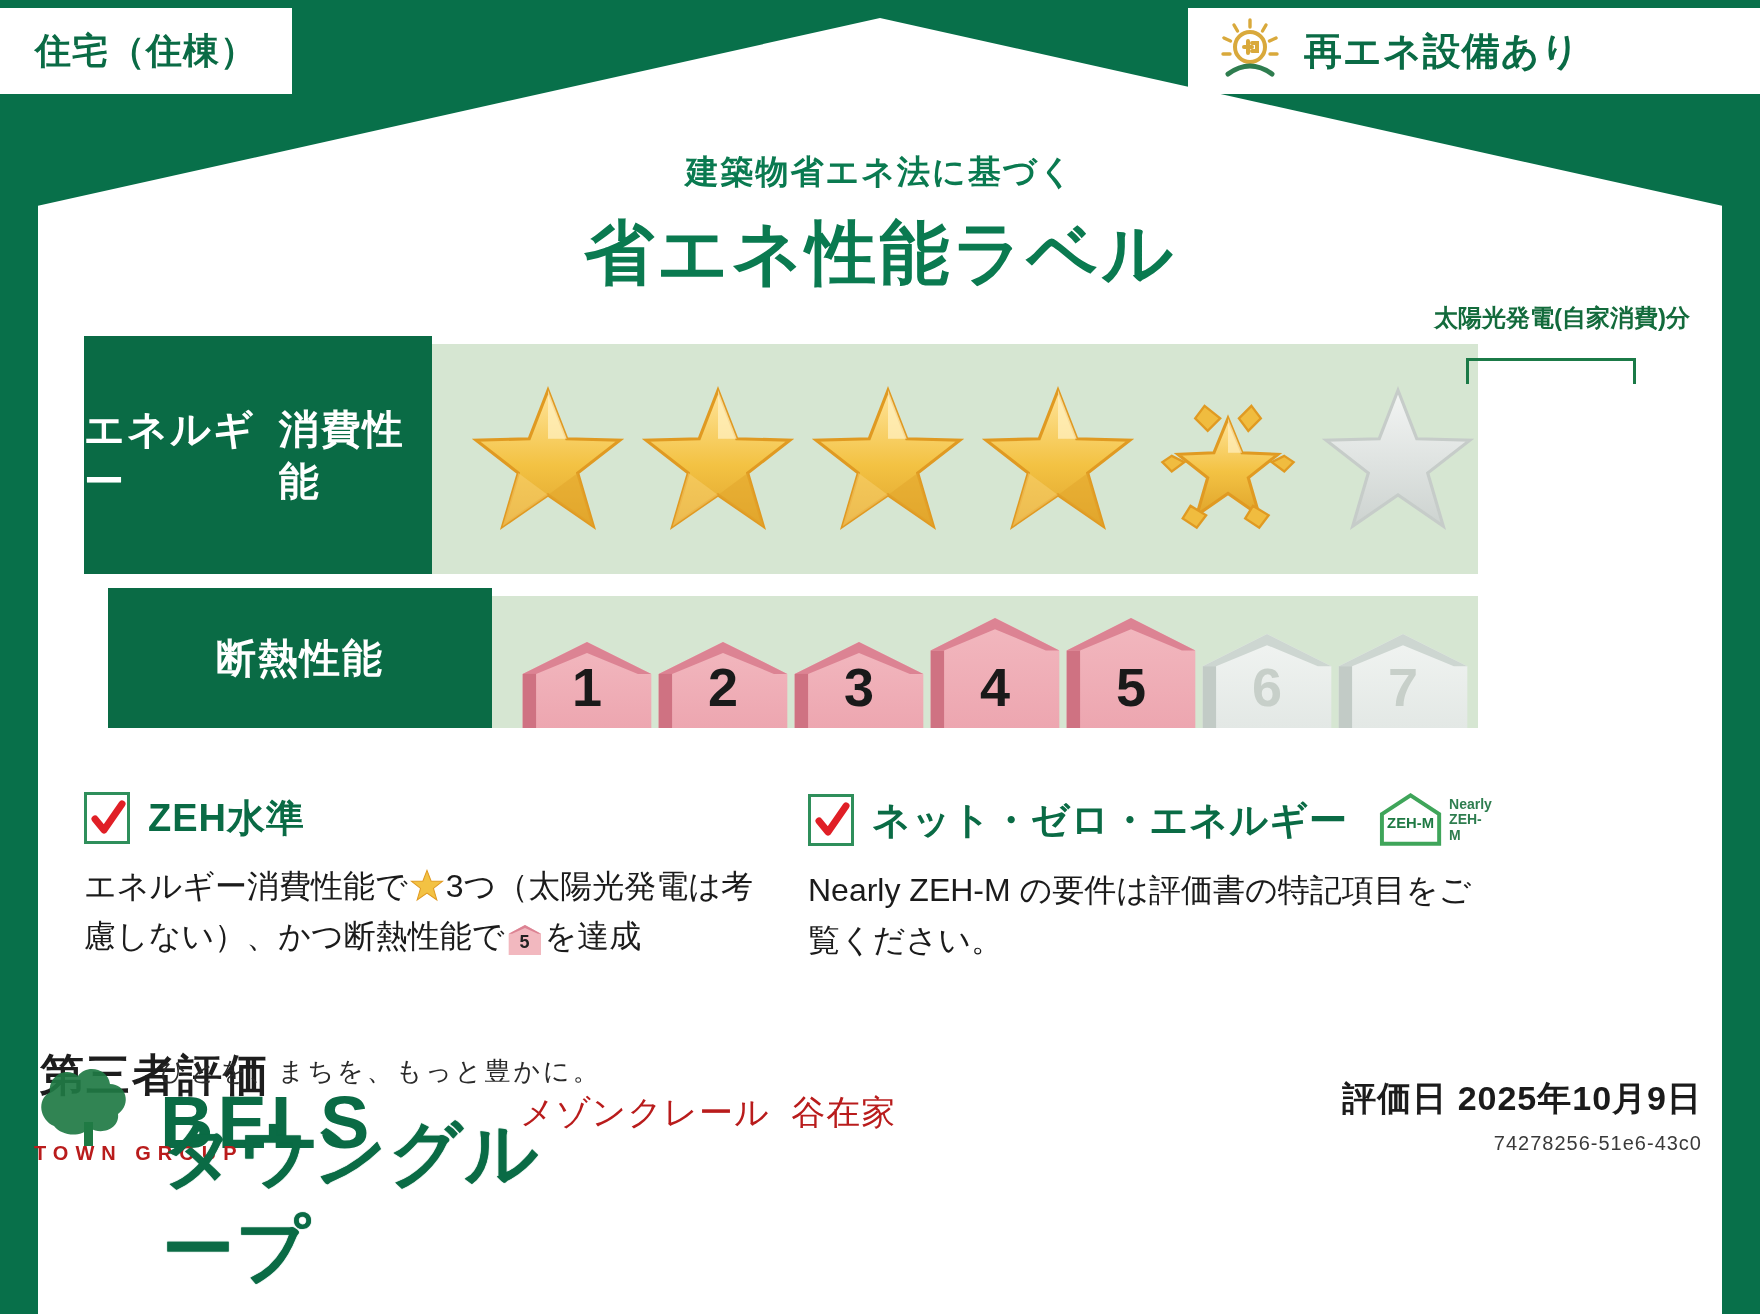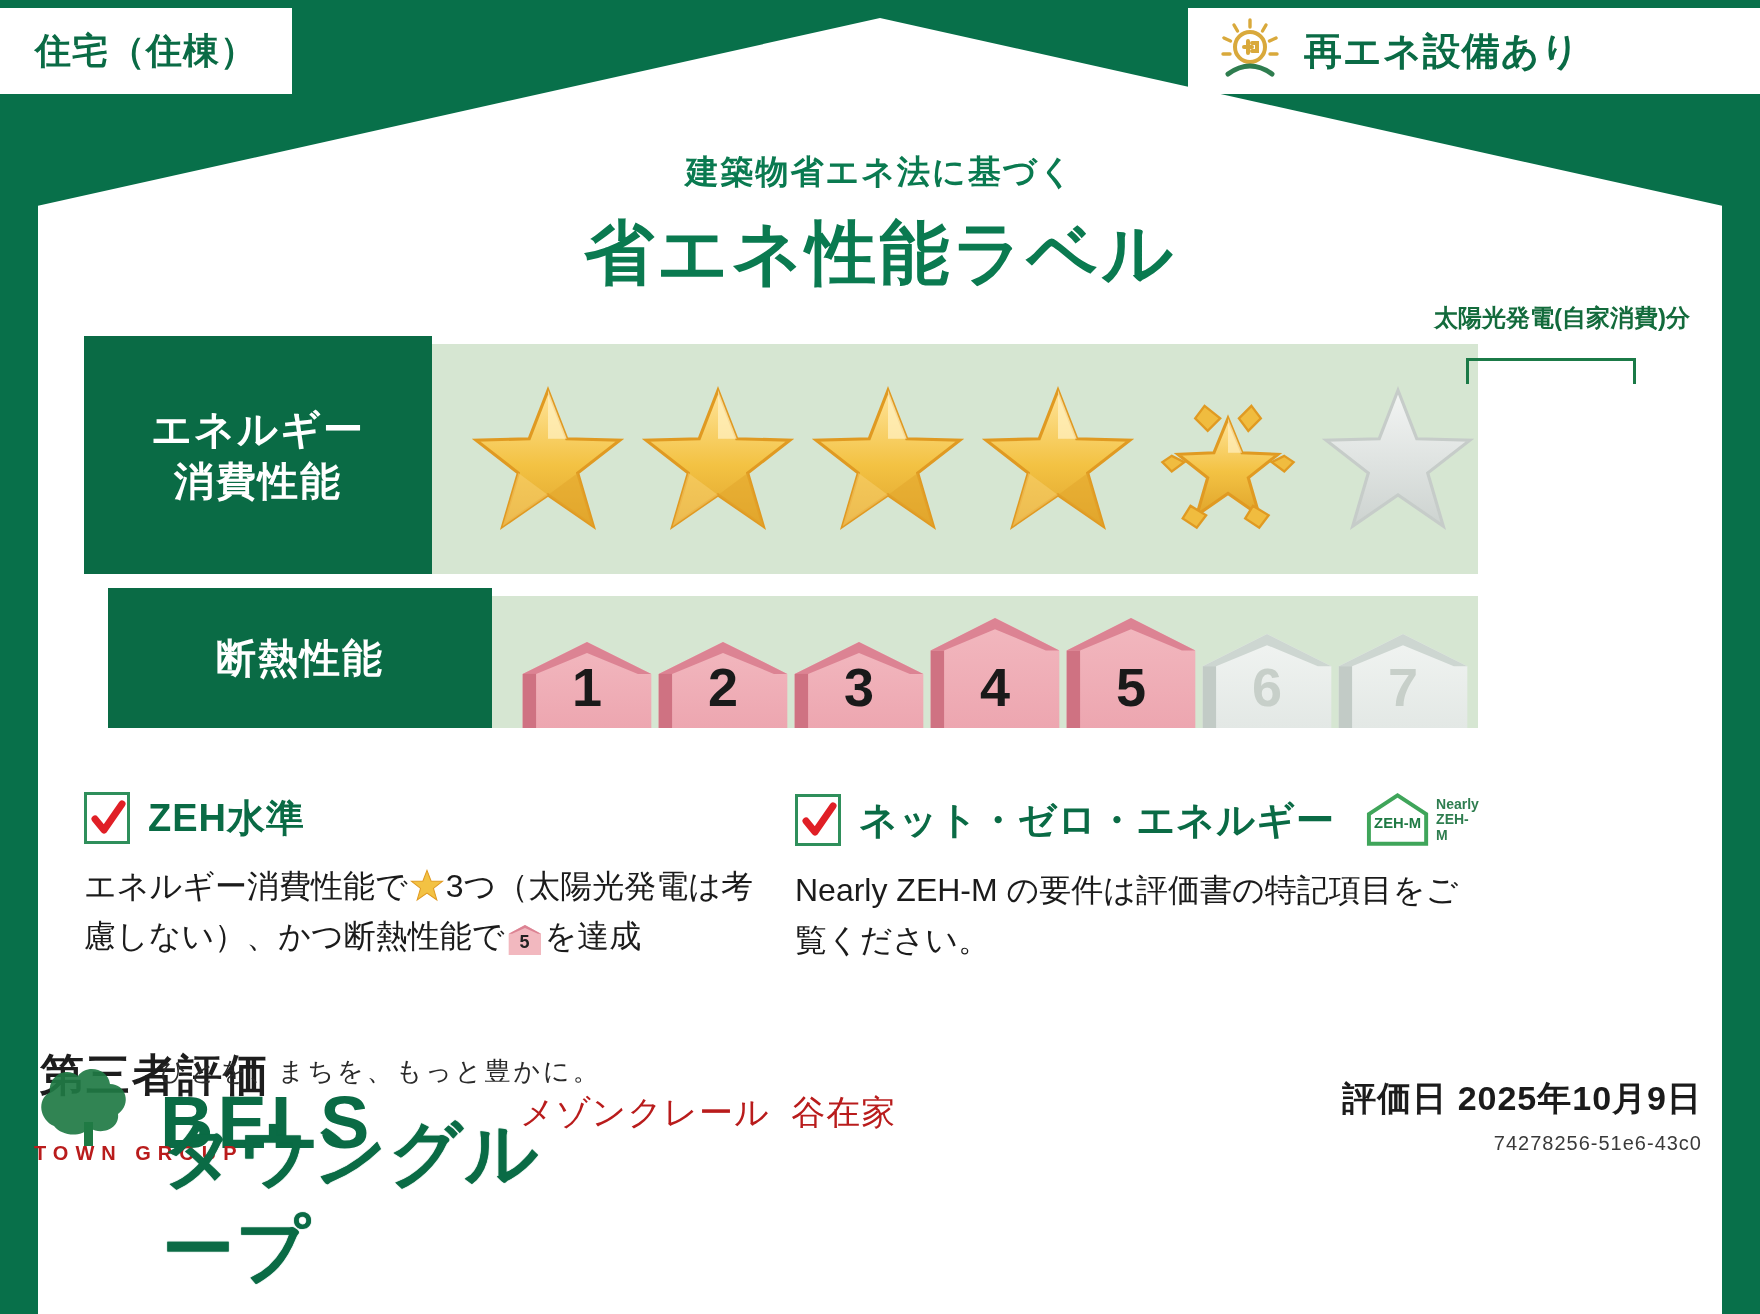--- a/index.html
+++ b/index.html
@@ -63,21 +63,21 @@
     color: #0a7a50; font-size: 70px; font-weight: 800; letter-spacing: 3px;
     margin-top: 12px;
   }
 
   
   .rows { position: absolute; left: 84px; top: 336px; width: 1394px; }
   .perf-row { display: flex; height: 238px; margin-bottom: 14px; }
   .perf-row.short { height: 140px; padding-left: 24px; }
   .perf-label {
     width: 384px; background: #0a6b45; color: #ffffff;
-    display: flex; flex-direction: column; align-items: center; justify-content: center;
+    display: flex; flex-direction: row; align-items: center; justify-content: center;
     font-size: 40px; font-weight: 700; line-height: 1.3; letter-spacing: 2px;
   }
   .perf-body {
     flex: 1; background: #d6e6d2; position: relative;
     display: flex; align-items: center; margin-top: 8px;
   }
 
   
   .stars { display: flex; align-items: center; gap: 10px; padding-left: 36px; }
   .star-slot { width: 160px; height: 150px; position: relative; }
@@ -100,21 +100,21 @@
   .house .num {
     position: absolute; left: 0; right: 0; bottom: 10px;
     text-align: center; font-size: 54px; font-weight: 700;
     color: #1a1a1a;
   }
   .house.off .num { color: #c7cfc9; }
 
   
   .zeh-wrap {
     position: absolute; left: 84px; top: 792px; width: 1404px;
-    display: flex; gap: 31px;
+    display: flex; gap: 44px;
   }
   .zeh-col { width: 680px; }
   .zeh-head { display: flex; align-items: center; gap: 18px; }
   .chk {
     width: 46px; height: 52px; border: 3px solid #2f8f5b; background: #fff;
     position: relative; flex: 0 0 auto;
   }
   .chk svg { position:absolute; left:2px; top:2px; width:38px; height:44px; }
   .zeh-title {
     color: #0a6b45; font-size: 38px; font-weight: 800; letter-spacing: 1px;

